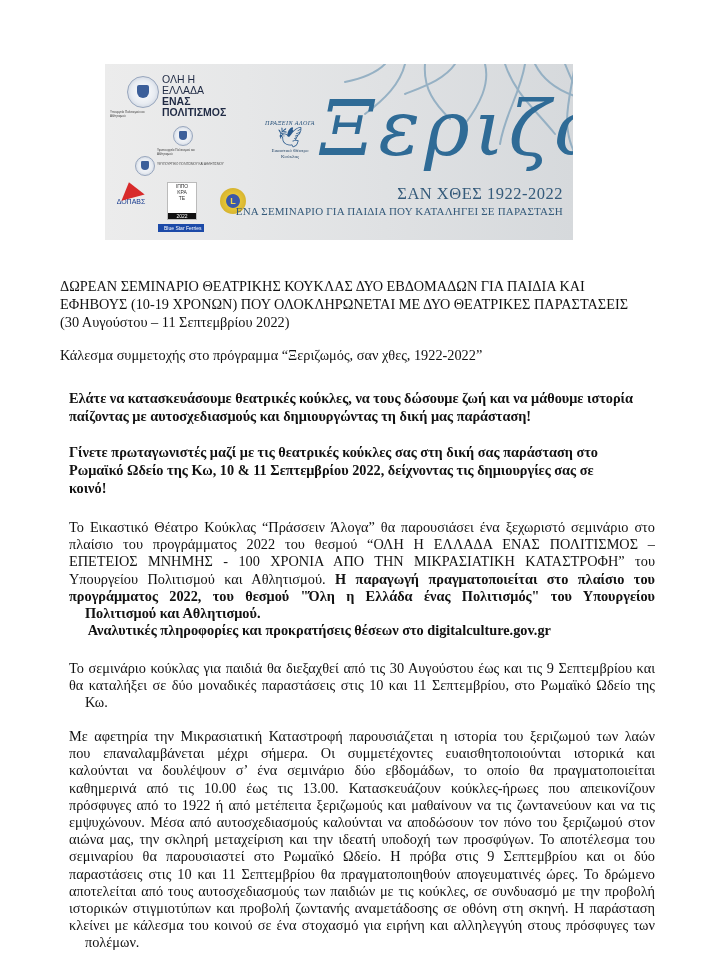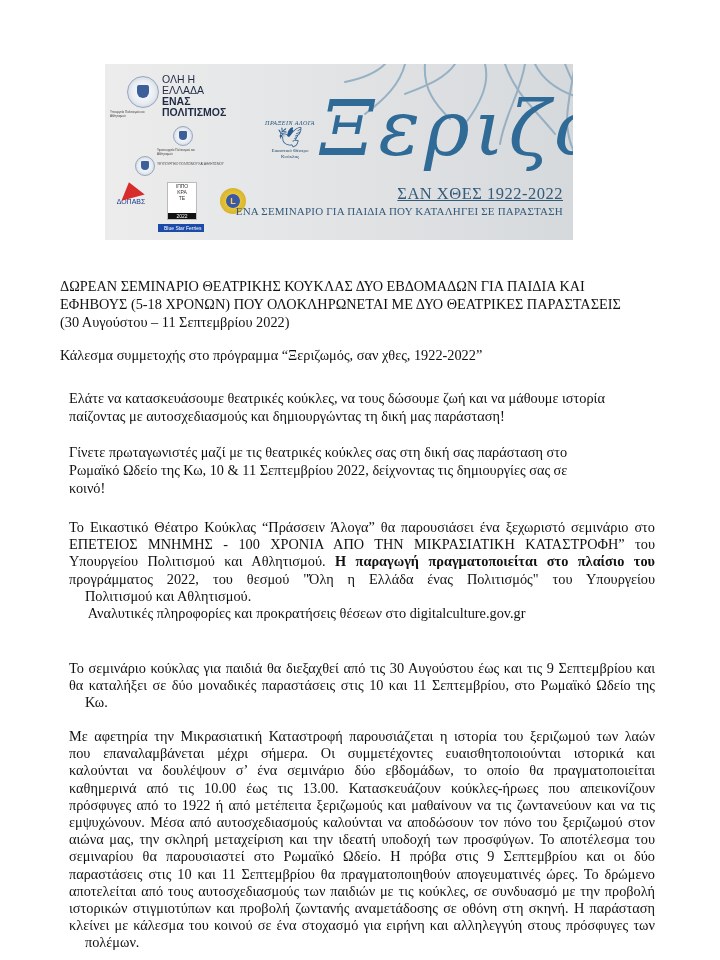--- a/index.html
+++ b/index.html
@@ -65,21 +65,21 @@
   .praxein .arc { font-size: 6px; letter-spacing: 0.5px; font-style: italic; }
   .praxein .bird { font-size: 20px; line-height: 22px; color: #2a5a8c; }
   .praxein .sub { font-size: 5px; line-height: 6px; color: #2a4a6a; }
   .big-title {
     position: absolute; left: 215px; top: 20px;
     font-family: "DejaVu Serif", serif; font-style: italic; font-size: 76px; color: #2f6b96;
     letter-spacing: 4px; transform: scaleX(1.02); transform-origin: left top;
   }
   .san-xthes {
     position: absolute; right: 10px; top: 120px;
-    font-family: "Liberation Serif", serif; font-size: 16.5px; color: #345a7a; letter-spacing: 0.5px; text-decoration: underline;
+    font-family: "Liberation Serif", serif; font-size: 16.5px; color: #345a7a; letter-spacing: 0.5px;
   }
   .seminar-line {
     position: absolute; right: 10px; top: 141px;
     font-family: "Liberation Serif", serif; font-size: 11px; color: #345a7a; letter-spacing: 0.2px;
   }
 
   .heading {
     position: absolute; left: 60px; width: 600px; top: 277px;
     text-align: left; font-size: 14.3px; line-height: 18px;
   }
@@ -87,21 +87,21 @@
   .call {
     position: absolute; left: 60px; width: 600px; top: 346px;
     font-size: 14.3px; line-height: 18px;
   }
   .para {
     position: absolute; left: 69px; width: 586px; font-size: 14.3px; line-height: 17.2px;
   }
   .para .ln { display: block; white-space: nowrap; }
   .justify .ln { text-align: justify; text-align-last: justify; }
   .justify .ln.last { text-align-last: left; margin-left: 16px; }
-  .bold { font-weight: normal; }
+  .bold { font-weight: bold; }
 </style>
 </head>
 <body>
 
 <div class="banner">
   <svg class="roots" viewBox="0 0 584 176">
     <g stroke="#8aa9bf" stroke-width="2" fill="none" opacity="0.85" stroke-linecap="round">
       <path d="M300 0 C295 20 280 35 260 50"></path>
       <path d="M320 0 C318 25 330 40 345 55"></path>
       <path d="M350 0 C340 15 320 22 300 30"></path>
@@ -154,39 +154,40 @@
     <div class="sub">Κούκλας</div>
   </div>
 
   <div class="big-title">Ξεριζωμός</div>
   <div class="san-xthes">ΣΑΝ ΧΘΕΣ 1922-2022</div>
   <div class="seminar-line">ΕΝΑ ΣΕΜΙΝΑΡΙΟ ΓΙΑ ΠΑΙΔΙΑ ΠΟΥ ΚΑΤΑΛΗΓΕΙ ΣΕ ΠΑΡΑΣΤΑΣΗ</div>
 </div>
 
 <div class="heading">
   <span class="hl">ΔΩΡΕΑΝ ΣΕΜΙΝΑΡΙΟ ΘΕΑΤΡΙΚΗΣ ΚΟΥΚΛΑΣ ΔΥΟ ΕΒΔΟΜΑΔΩΝ ΓΙΑ ΠΑΙΔΙΑ ΚΑΙ</span>
-  <span class="hl">ΕΦΗΒΟΥΣ (5-18 ΧΡΟΝΩΝ) ΠΟΥ ΟΛΟΚΛΗΡΩΝΕΤΑΙ ΜΕ ΔΥΟ ΘΕΑΤΡΙΚΕΣ ΠΑΡΑΣΤΑΣΕΙΣ</span>
+  <span class="hl">ΕΦΗΒΟΥΣ (10-19 ΧΡΟΝΩΝ) ΠΟΥ ΟΛΟΚΛΗΡΩΝΕΤΑΙ ΜΕ ΔΥΟ ΘΕΑΤΡΙΚΕΣ ΠΑΡΑΣΤΑΣΕΙΣ</span>
   <span class="hl">(30 Αυγούστου – 11 Σεπτεμβρίου 2022)</span>
 </div>
 
 <div class="call">Κάλεσμα συμμετοχής στο πρόγραμμα “Ξεριζωμός, σαν χθες, 1922-2022”</div>
 
 <div class="para bold" style="top:389px; line-height:18px;">
   <span class="ln">Ελάτε να  κατασκευάσουμε θεατρικές κούκλες, να τους δώσουμε ζωή και να μάθουμε ιστορία</span>
   <span class="ln">παίζοντας με αυτοσχεδιασμούς και δημιουργώντας τη δική μας παράσταση!</span>
 </div>
 
 <div class="para bold" style="top:443px; line-height:18px;">
   <span class="ln">Γίνετε πρωταγωνιστές μαζί με τις θεατρικές κούκλες σας στη δική σας παράσταση στο</span>
   <span class="ln">Ρωμαϊκό Ωδείο της Κω, 10 &amp; 11 Σεπτεμβρίου 2022, δείχνοντας τις δημιουργίες σας σε</span>
   <span class="ln">κοινό!</span>
 </div>
 
 <div class="para justify" style="top:519px;">
   <span class="ln">Το Εικαστικό Θέατρο Κούκλας “Πράσσειν Άλογα” θα παρουσιάσει ένα ξεχωριστό σεμινάριο στο</span>
+  <span class="ln">πλαίσιο του προγράμματος 2022 του θεσμού “ΟΛΗ Η ΕΛΛΑΔΑ ΕΝΑΣ ΠΟΛΙΤΙΣΜΟΣ –</span>
   <span class="ln">ΕΠΕΤΕΙΟΣ ΜΝΗΜΗΣ - 100 ΧΡΟΝΙΑ ΑΠΟ ΤΗΝ ΜΙΚΡΑΣΙΑΤΙΚΗ ΚΑΤΑΣΤΡΟΦΗ” του</span>
   <span class="ln"><span>Υπουργείου Πολιτισμού και Αθλητισμού. </span><b>Η παραγωγή πραγματοποιείται στο πλαίσιο του</b></span>
   <span class="ln bold">προγράμματος 2022, του θεσμού "Όλη η Ελλάδα ένας Πολιτισμός" του Υπουργείου</span>
   <span class="ln bold last">Πολιτισμού και Αθλητισμού.</span>
   <span class="ln bold last" style="white-space:pre;"> Αναλυτικές πληροφορίες και προκρατήσεις θέσεων στο digitalculture.gov.gr</span>
 </div>
 
 <div class="para justify" style="top:660px;">
   <span class="ln">Το σεμινάριο κούκλας για παιδιά θα διεξαχθεί από τις 30 Αυγούστου έως και τις 9 Σεπτεμβρίου και</span>
   <span class="ln">θα καταλήξει σε δύο μοναδικές παραστάσεις στις 10 και 11 Σεπτεμβρίου, στο Ρωμαϊκό Ωδείο της</span>

